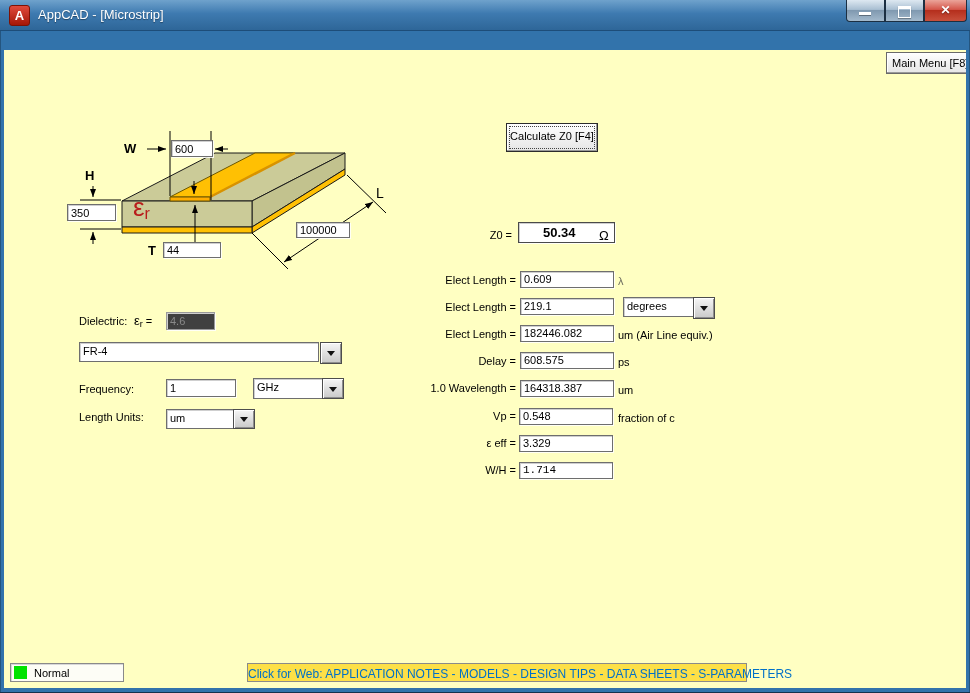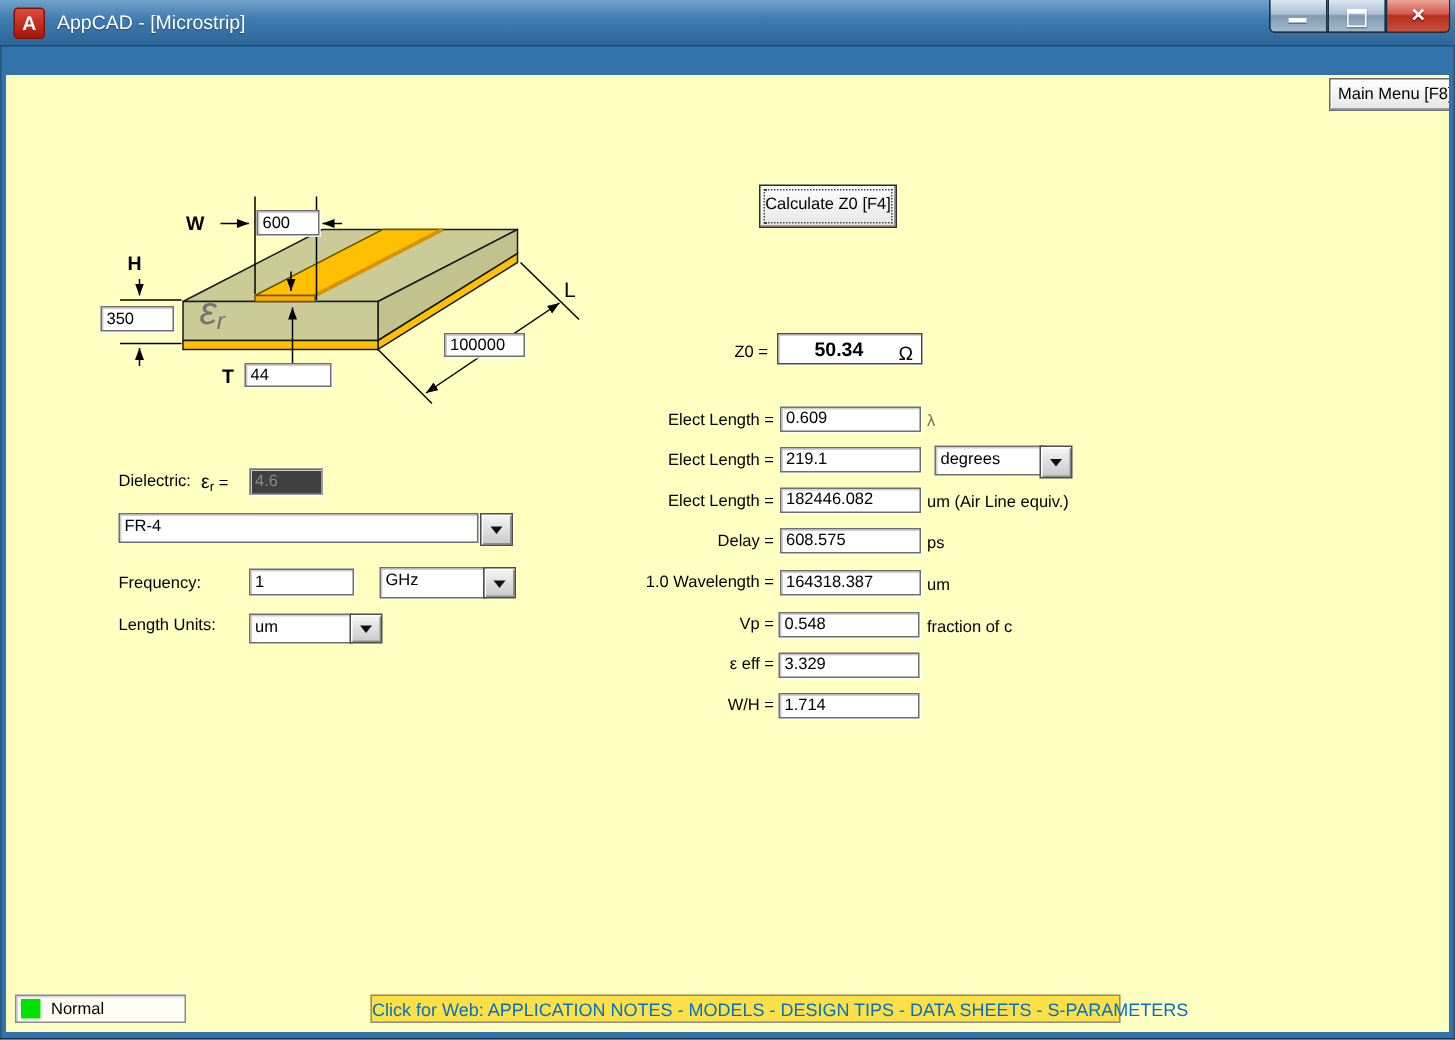--- a/index.html
+++ b/index.html
@@ -44,21 +44,21 @@
   .combo-field{position:absolute;background:#fff;border:1px solid #6e6e6e;
        box-shadow:inset 1px 1px 0 #cfcfcf;font-size:11px;color:#000;padding:2px 3px;white-space:nowrap;overflow:hidden;}
   .dd-btn{position:absolute;background:linear-gradient(#f6f6f6,#c9c9c9);border:1px solid #4d4d4d;
        box-shadow:inset 1px 1px 0 #fff, inset -1px -1px 0 #8e8e8e;cursor:default;}
   .dd-btn .tri{position:absolute;left:50%;top:50%;margin:-2px 0 0 -4px;width:0;height:0;
        border-left:4px solid transparent;border-right:4px solid transparent;border-top:5px solid #111;}
   .unit{position:absolute;font-size:11px;color:#000;white-space:nowrap;}
   .unit.dim{color:#6f6f5f;}
   .r-label{position:absolute;left:356px;width:156px;text-align:right;font-size:11px;color:#000;white-space:nowrap;}
   .sub{font-size:9px;vertical-align:-2px;}
-  .er-big{font-size:26px;line-height:22px;color:#737373;font-style:italic;}
+  .er-big{font-size:26px;line-height:22px;color:#b91c1c;}
   .er-big .rsub{font-size:16px;vertical-align:-3px;}
   .dim-lbl{position:absolute;font-size:13px;font-weight:bold;color:#000;}
   svg.diag{position:absolute;left:0;top:0;pointer-events:none;}
   
   .status-box{position:absolute;background:#fdfdf6;border:1px solid #8a8a8a;
        box-shadow:inset 1px 1px 0 #d8d8d8;}
   .status-green{position:absolute;left:3px;top:2px;width:13px;height:13px;background:#00e300;}
   .status-text{position:absolute;left:23px;top:3px;font-size:11px;color:#000;}
   .weblink-box{position:absolute;background:#fde047;border:1px solid #8a8a8a;text-align:left;}
   .weblink-text{font-size:12px;color:#0070c8;line-height:18px;white-space:nowrap;}
@@ -167,21 +167,21 @@
     <div class="unit" style="left:614px;top:334px;">um</div>
 
     <div class="r-label" style="top:360px;">Vp =</div>
     <div class="tb" style="left:515px;top:358px;width:86px;height:15px;line-height:15px;">0.548</div>
     <div class="unit" style="left:614px;top:362px;">fraction of c</div>
 
     <div class="r-label" style="top:387px;">ε eff =</div>
     <div class="tb" style="left:515px;top:385px;width:86px;height:15px;line-height:15px;">3.329</div>
 
     <div class="r-label" style="top:414px;">W/H =</div>
-    <div class="tb" style="left:515px;top:412px;width:86px;height:15px;line-height:15px;">1.714</div>
+    <div class="tb" style="left:515px;top:412px;width:86px;height:15px;line-height:15px;font-family:Liberation Mono, monospace;">1.714</div>
 
     <div class="lbl" style="left:75px;top:265px;">Dielectric:</div>
     <div class="lbl" style="left:130px;top:263px;">
       <span style="font-size:13px;">ε</span><span class="sub">r</span> <span>=</span>
     </div>
     <div class="tb disabled" style="left:162px;top:262px;width:41px;height:16px;line-height:16px;">4.6</div>
 
     <div class="combo-field" style="left:75px;top:292px;width:232px;height:14px;">FR-4</div>
     <div class="dd-btn" style="left:316px;top:292px;width:20px;height:20px;">
         <span class="tri"></span>

